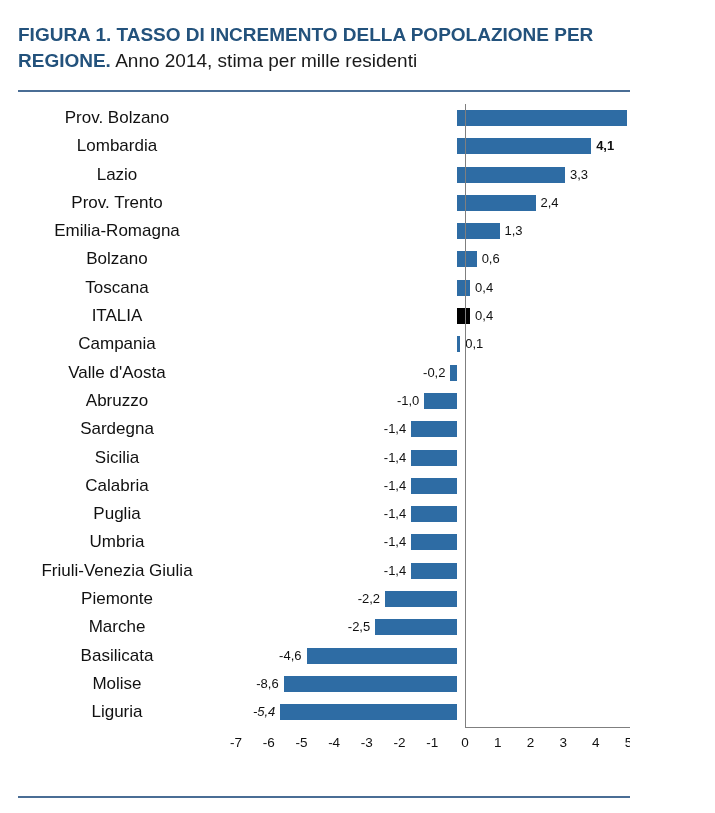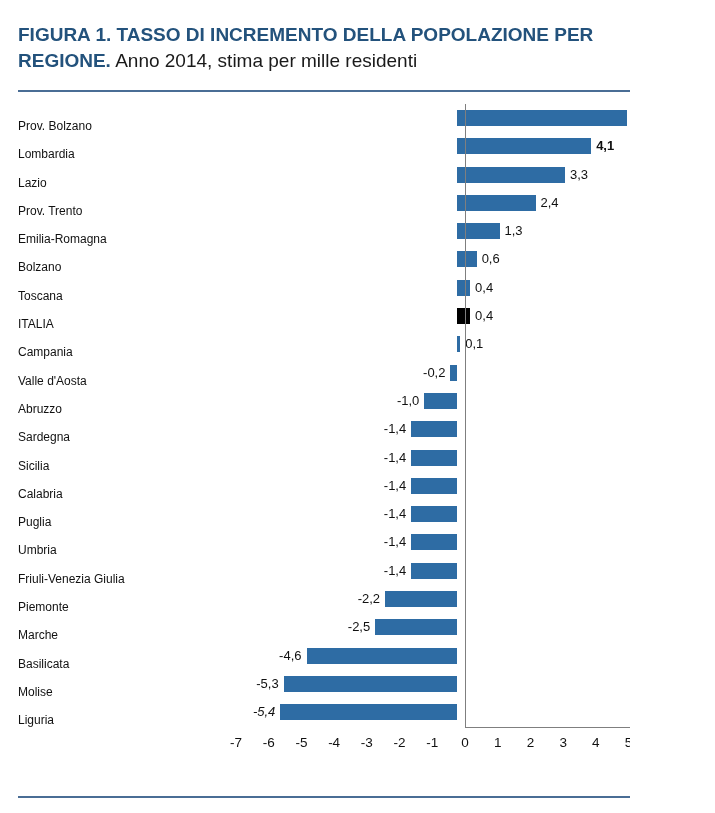--- a/index.html
+++ b/index.html
@@ -51,26 +51,26 @@
     left: 0; top: 8px;
     width: 676px;
   }
   .row {
     position: relative;
     height: 28.3px;
     width: 676px;
   }
   .row-label {
     position: absolute;
-    right: 0; top: 8px;
+    right: 0; top: 0;
     width: 208px;
     height: 28.3px;
     line-height: 28.3px;
-    text-align: left;
-    font-size: 12px;
+    text-align: center;
+    font-size: 17px;
     color: #111111;
     padding-right: 10px;
     white-space: nowrap;
   }
   .row-label-wrap {
     position: absolute;
     left: 0; top: 0;
     width: 208px;
     height: 28.3px;
   }
@@ -319,21 +319,21 @@
               <div class="bar" style="left: 78.5143px; width: 150.486px;"></div>
               <div class="val" style="right: 384.486px;">-4,6</div>
             </div>
           </div>
           <div class="row">
             <div class="row-label-wrap">
               <div class="row-label">Molise</div>
             </div>
             <div class="row-plot">
               <div class="bar" style="left: 55.6143px; width: 173.386px;"></div>
-              <div class="val" style="right: 407.386px;">-5,3</div>
+              <div class="val" style="right: 407.386px;">-8,6</div>
             </div>
           </div>
           <div class="row">
             <div class="row-label-wrap">
               <div class="row-label">Liguria</div>
             </div>
             <div class="row-plot">
               <div class="bar" style="left: 52.3429px; width: 176.657px;"></div>
               <div class="val" style="right: 410.657px; font-style: italic;">-5,4</div>
             </div>

